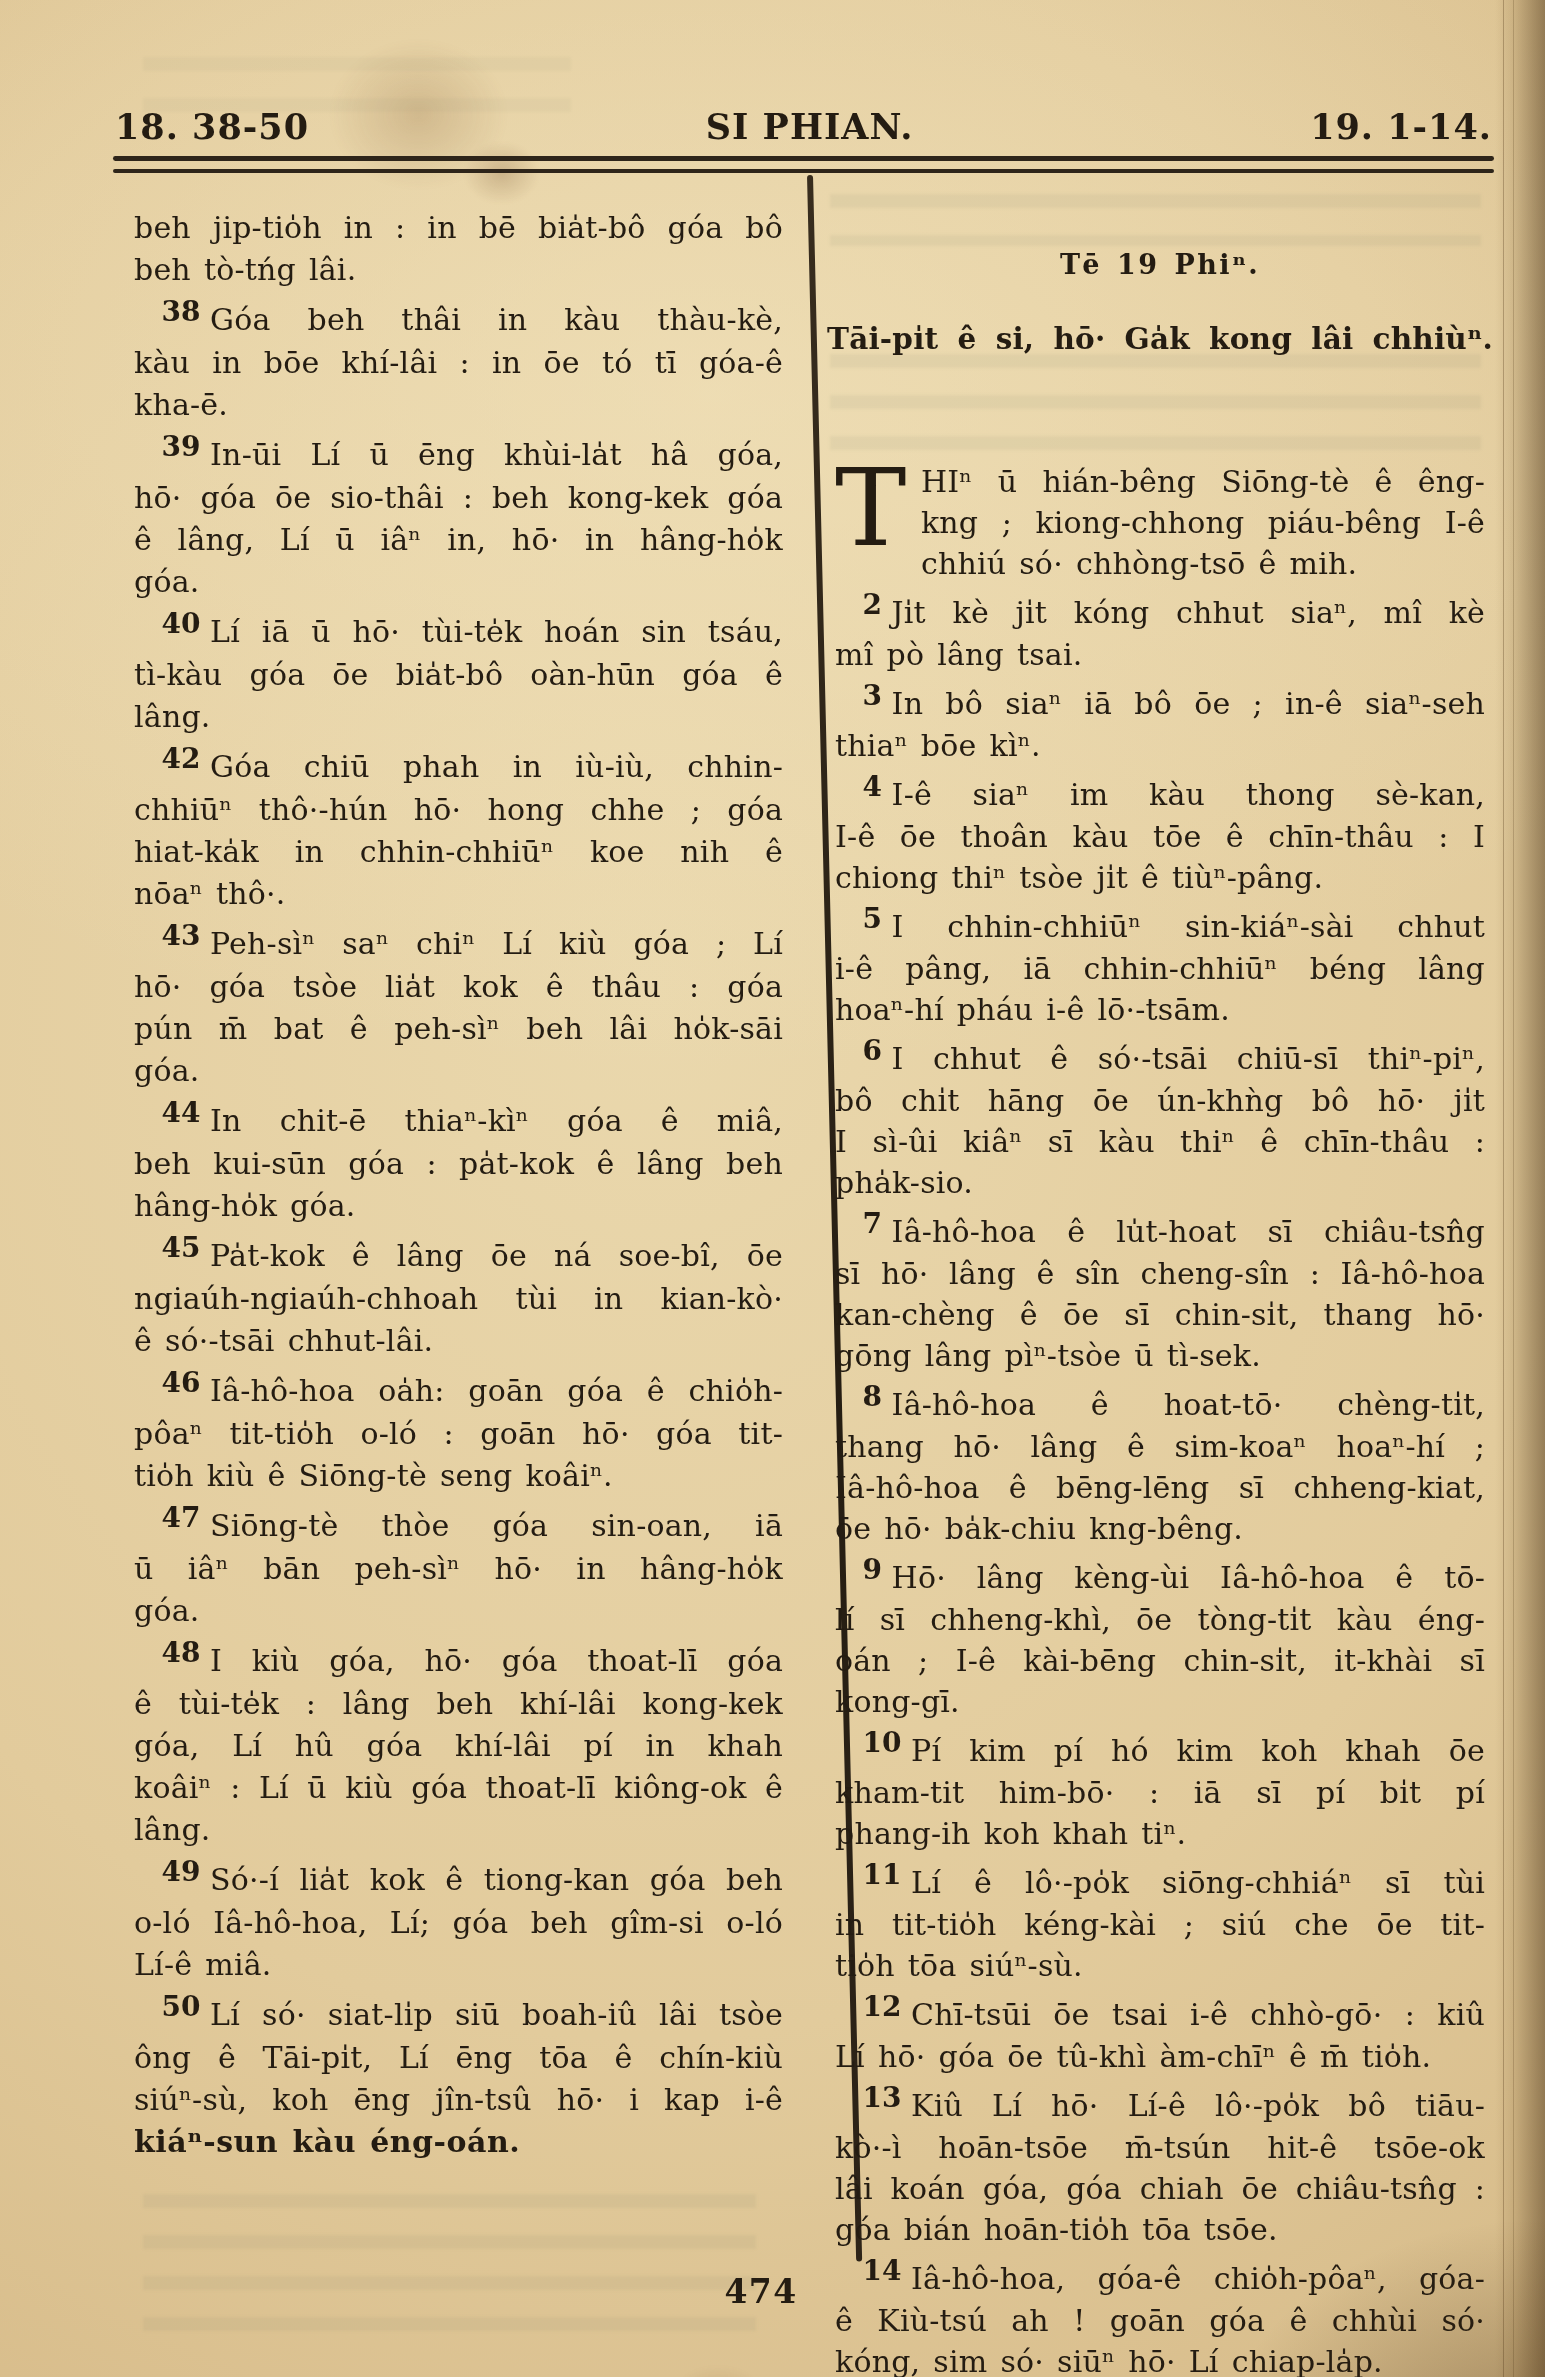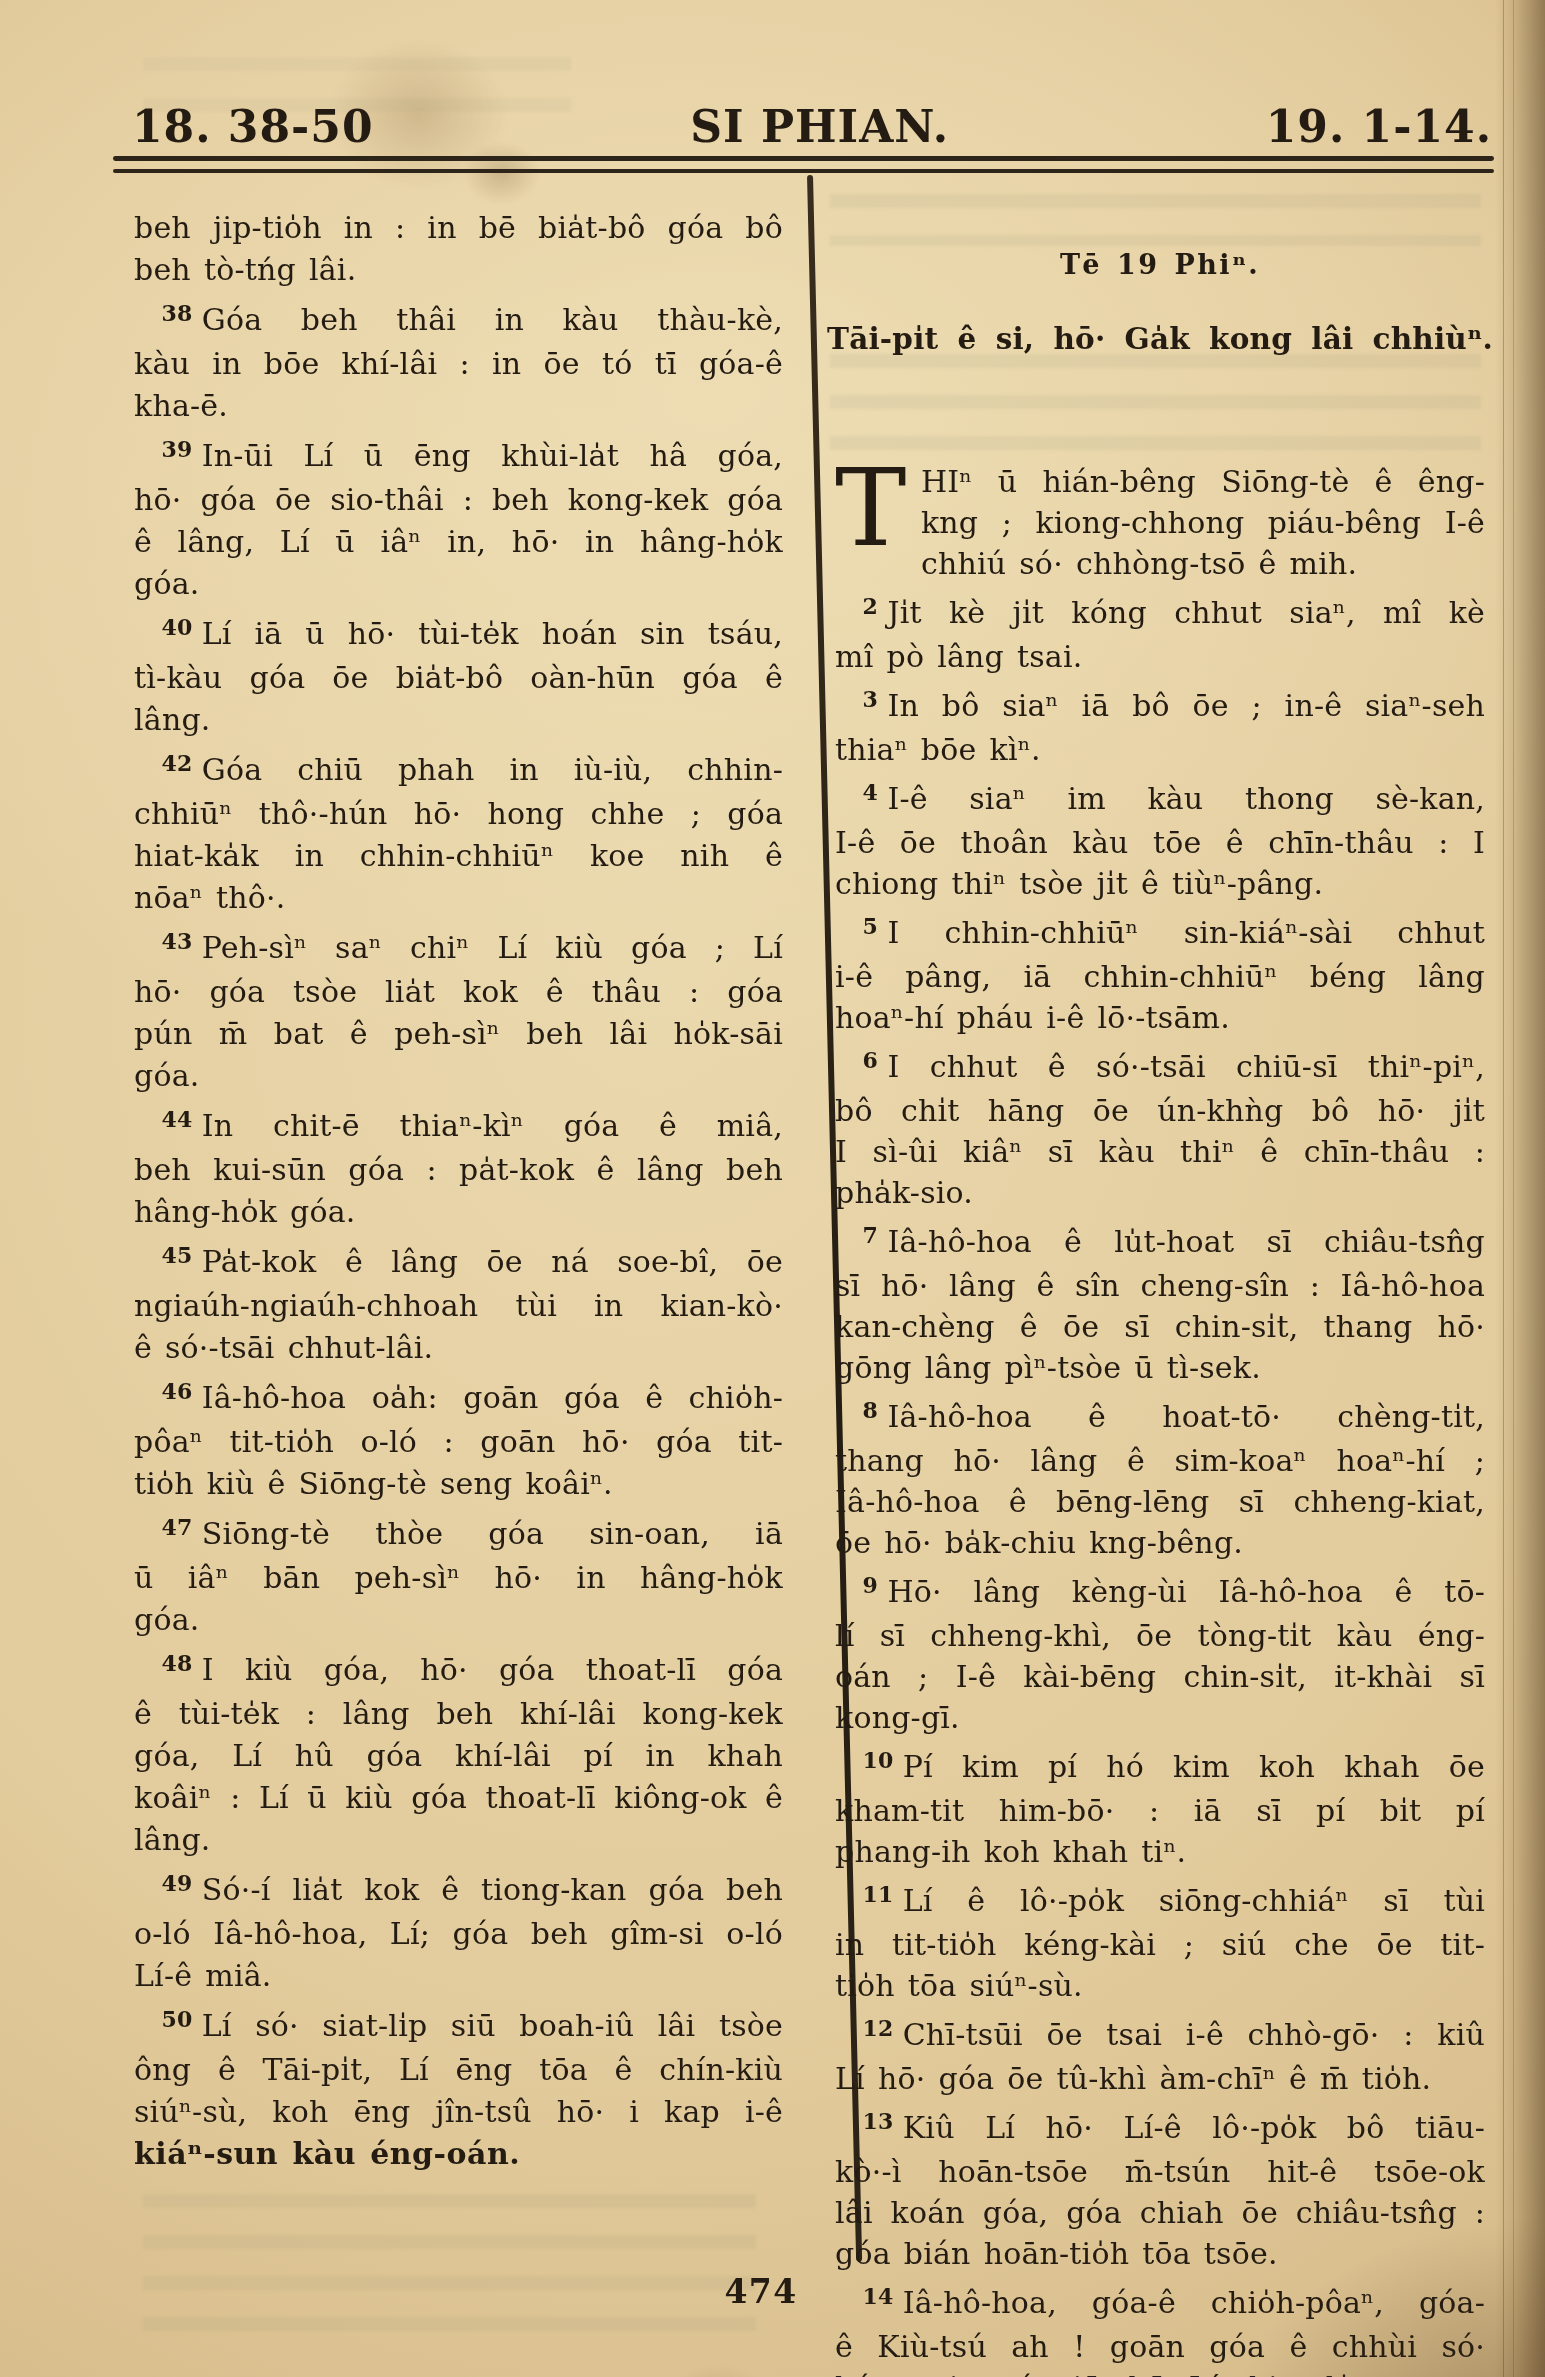--- a/index.html
+++ b/index.html
@@ -27,40 +27,40 @@
   .ghost-2{left:830px;top:194px;width:651px;height:52px;}
   .ghost-3{left:143px;top:2194px;width:613px;height:143px;}
   .ghost-4{left:143px;top:57px;width:428px;height:57px;opacity:.35;}
   .edge-right{position:absolute;top:0;right:0;width:50px;height:100%;pointer-events:none;
     background:linear-gradient(to right,rgba(96,64,22,0) 0%,rgba(96,64,22,.16) 40%,rgba(66,42,14,.48) 100%);}
   .edge-right::before{content:"";position:absolute;left:7.6px;top:0;width:1.9px;height:100%;background:rgba(74,48,16,.30);}
   .edge-right::after{content:"";position:absolute;left:18px;top:0;width:1.4px;height:100%;background:rgba(74,48,16,.22);}
   .corner-br{position:absolute;right:0;bottom:0;width:333px;height:247px;pointer-events:none;
     background:radial-gradient(ellipse at 100% 100%,rgba(60,38,12,.38),rgba(60,38,12,0) 70%);}
   
-  .running-head{position:absolute;left:132px;right:53px;top:107px;
+  .running-head{position:absolute;left:115px;right:53px;top:107px;
     display:flex;justify-content:space-between;align-items:baseline;
-    font-weight:700;font-size:44px;line-height:40px;letter-spacing:1px;}
+    font-weight:700;font-size:35px;line-height:40px;letter-spacing:1px;}
   
   .rule{position:absolute;left:113px;width:1381px;background:#2e251a;border-radius:2.4px;}
   .rule-top{top:156px;height:4.8px;}
   .rule-bottom{top:169px;height:3.8px;}
   .col-divider{position:absolute;left:807px;top:175px;width:6.2px;height:2087px;
     background:linear-gradient(#382d1e,#251d12 60%,#2e2418);border-radius:3.3px;
     transform:rotate(-1.35deg);transform-origin:top center;}
   
   .col{position:absolute;top:199px;letter-spacing:0.2px;word-spacing:3.3px;}
   .col-left{left:126px;width:665px;font-size:30px;line-height:42px;}
   .col-right{left:827px;width:666px;font-size:30px;line-height:41px;}
   .verse{margin:8px;}
   .vline{display:block;text-align:justify;text-align-last:justify;white-space:normal;}
   .vline.final{text-align-last:left;}
   .vline.first-indent{padding-left:27.6px;}
   .vline.heavy{font-weight:700;letter-spacing:0.5px;}
-  .vnum{font-weight:700;font-size:22px;position:relative;top:-9px;margin-right:9.5px;letter-spacing:0;}
+  .vnum{font-weight:700;font-size:28px;position:relative;top:-9px;margin-right:9.5px;letter-spacing:0;}
   .dropcap{float:left;font-size:107px;line-height:86px;height:82px;margin:3.8px 14.3px 0 0;font-weight:400;}
   .psalm-heading{margin:44px 0 31px;text-align:center;text-align-last:center;
     font-weight:700;font-size:27px;line-height:44px;letter-spacing:2.4px;}
   .psalm-subtitle{margin:2px 0 101px;font-weight:700;font-size:29.5px;line-height:42px;
     text-align:justify;text-align-last:justify;}
   
   .page-number{position:absolute;left:699px;top:2272px;width:124px;text-align:center;
     font-size:33px;font-weight:700;letter-spacing:1.4px;}
 </style>
 </head>

